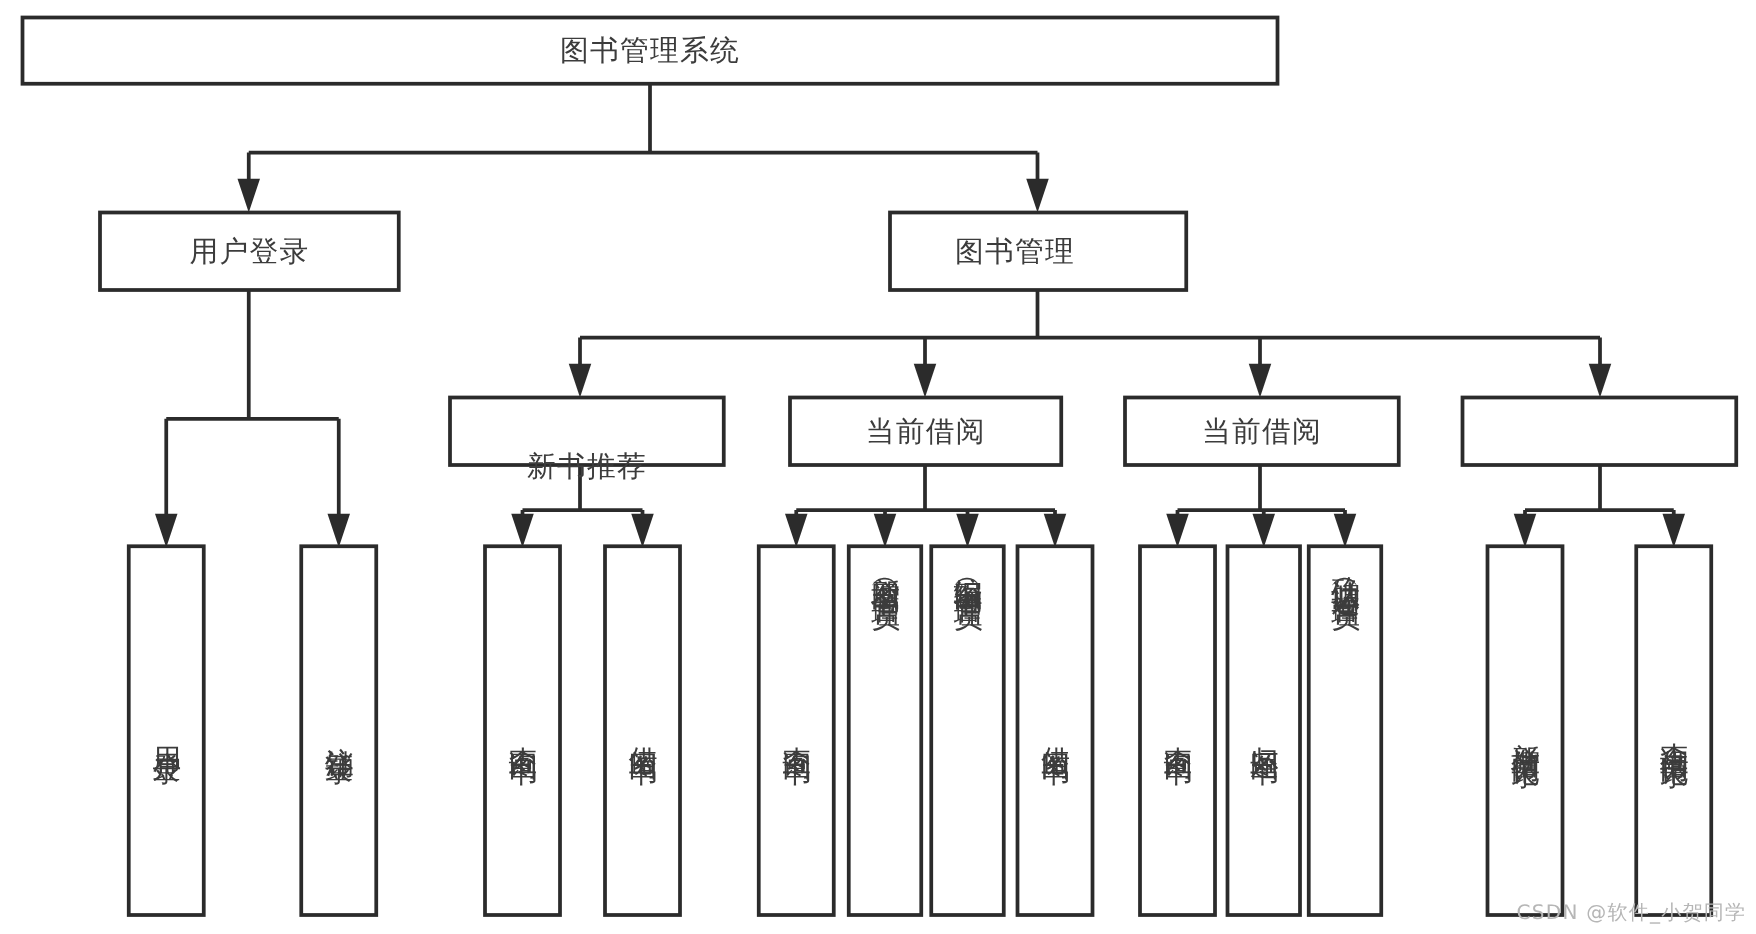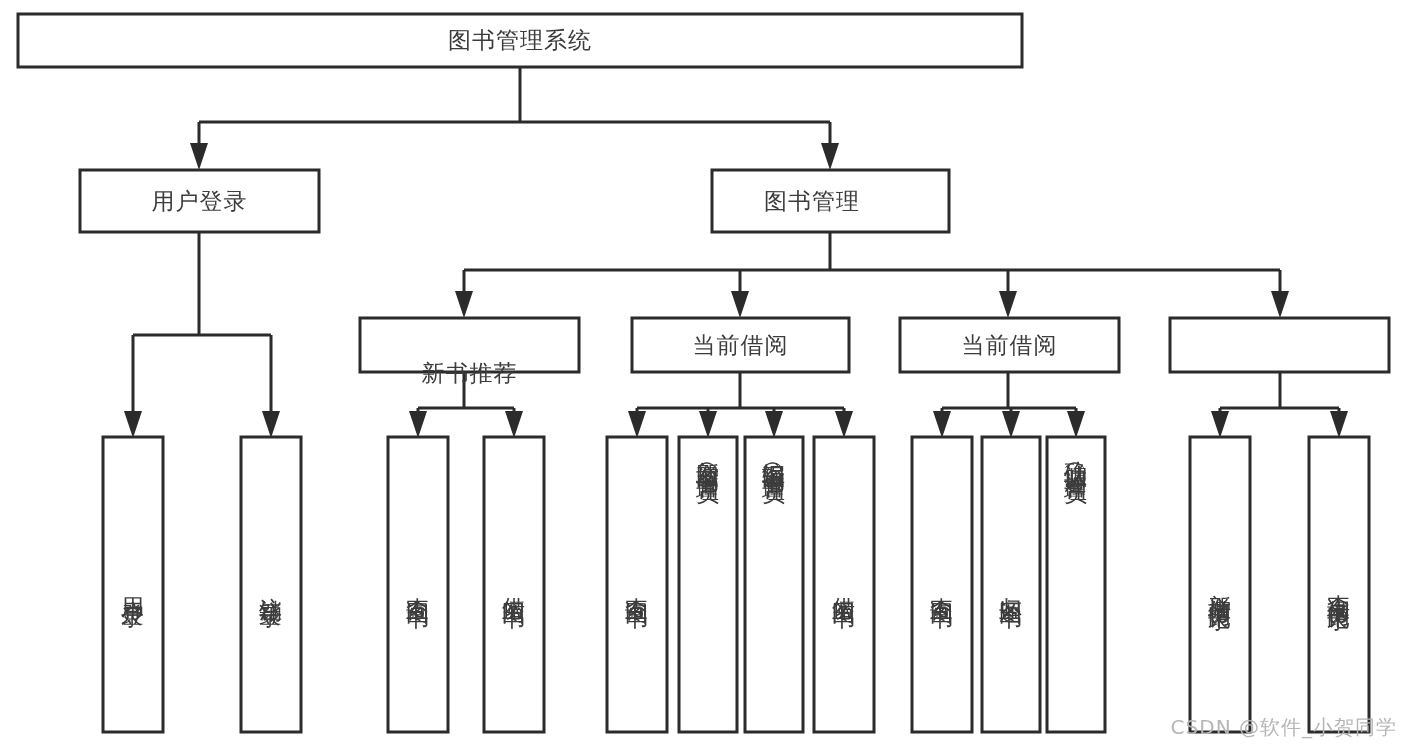--- a/index.html
+++ b/index.html
@@ -70,21 +70,21 @@
     font-size: 23px;
     color: #3c3c3c;
     letter-spacing: 1px;
     white-space: nowrap;
   }
   #watermark {
     position: absolute;
     right: 8px;
     bottom: 6px;
     font-family: "DejaVu Sans", "Liberation Sans", sans-serif;
-    font-size: 20px;
+    font-size: 16px;
     color: #b6b6b6;
     letter-spacing: 1px;
     white-space: nowrap;
     pointer-events: none;
   }
 </style>
 </head>
 <body>
 
 <div id="diagram-root">

